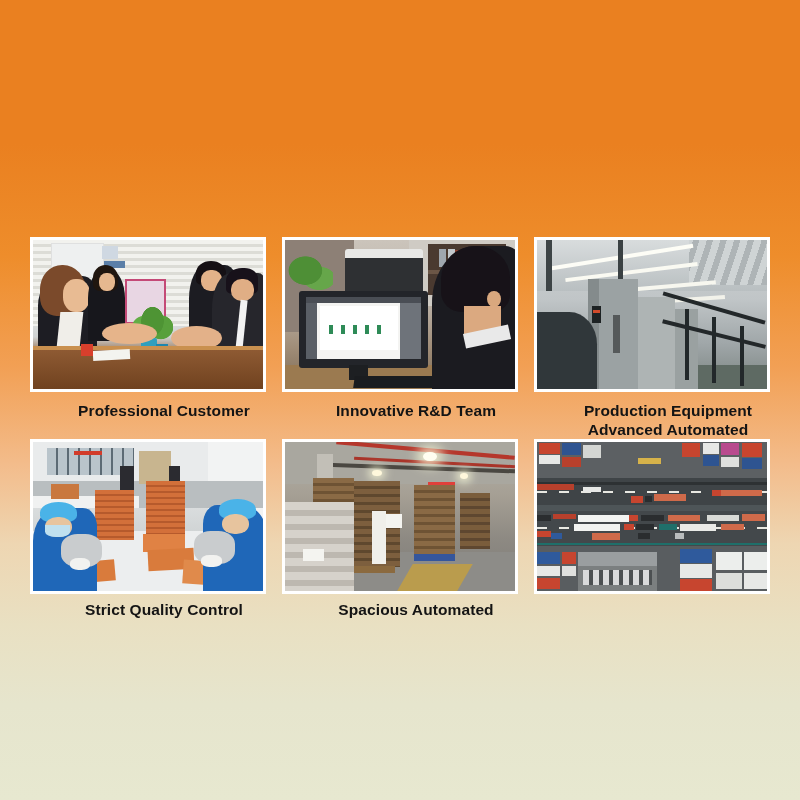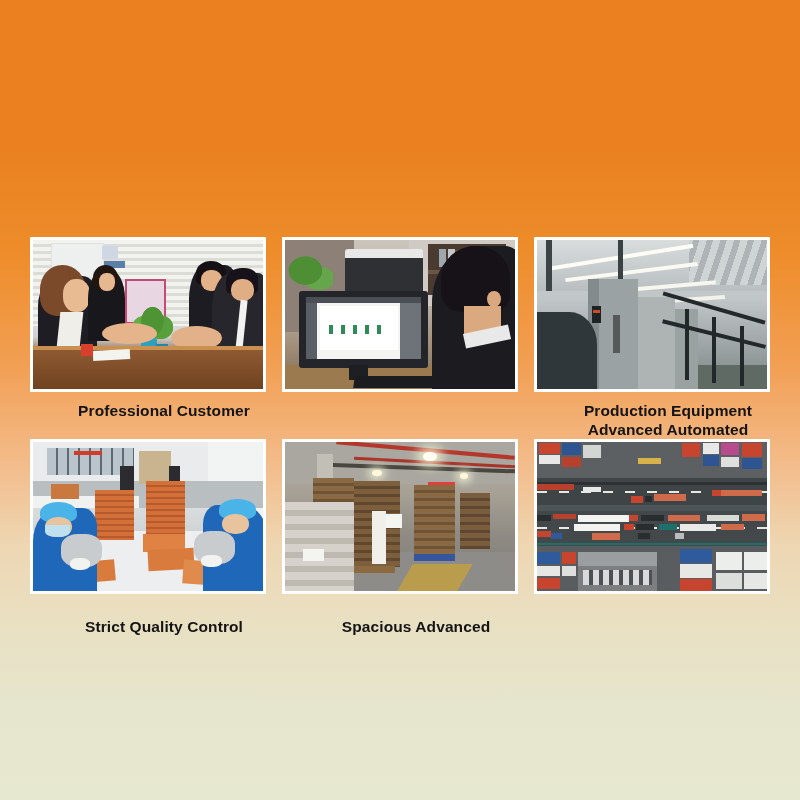--- a/index.html
+++ b/index.html
@@ -64,21 +64,21 @@
   }
   .caption{
     margin-top:9px;
     text-align:center;
     color:#141414;
     font-size:15.5px;
     line-height:19px;
     font-weight:600;
     letter-spacing:.1px;
   }
-  .row2 .caption{margin-top:23px;}
+  .row2 .caption{margin-top:6px;}
   .ph-layer{position:absolute;}
 
   
   .p1{background:linear-gradient(#dfe2e6 0%,#e6e7e6 45%,#cfd2d2 65%,#8a5a33 78%,#6d4526 100%);}
   .p1 .blinds{left:0;top:0;width:100%;height:58%;
     background:repeating-linear-gradient(to bottom,#f2f2ee 0 4px,#dcdcd6 4px 7px);}
   .p1 .wallpanel{left:8%;top:2%;width:22%;height:22%;background:#eef0f0;border:1px solid #dfe0e0;}
   .p1 .tab{left:30%;top:4%;width:7%;height:9%;background:#cfd8e2;}
   .p1 .tab2{left:31%;top:14%;width:9%;height:5%;background:#5b7fa8;}
   .p1 .table{left:0;bottom:0;width:100%;height:26%;
@@ -374,20 +374,23 @@
           <span class="ph-layer canvas"></span>
         <span class="ph-layer icons"></span>
           <span class="ph-layer stand"></span>
         <span class="ph-layer kbd"></span>
         <span class="ph-layer person"></span>
           <span class="ph-layer hair"></span>
         <span class="ph-layer ear"></span>
           <span class="ph-layer neck"></span>
           <span class="ph-layer collar"></span>
       </div>
+      <div class="caption">
+        <div>Innovative R&amp;D Team</div>
+      </div>
     </div>
 
     <div class="cell">
       <div class="photo p3">
         <span class="ph-layer ceiling"></span>
           <span class="ph-layer duct"></span>
         <span class="ph-layer lamp1"></span>
           <span class="ph-layer lamp2"></span>
         <span class="ph-layer lamp3"></span>
           <span class="ph-layer lamp4"></span>
@@ -469,21 +472,21 @@
         <span class="ph-layer st2"></span>
           <span class="ph-layer st1"></span>
         <span class="ph-layer pallet1"></span>
           <span class="ph-layer pallet2"></span>
         <span class="ph-layer tag3"></span>
           <span class="ph-layer tag1"></span>
         <span class="ph-layer wrap"></span>
           <span class="ph-layer tag2"></span>
       </div>
       <div class="caption">
-        <div>Spacious Advanced</div>
+        <div>Spacious Automated</div>
       </div>
     </div>
 
     <div class="cell row2">
       <div class="photo p6">
         <span class="ph-layer ground"></span>
           <span class="ph-layer ground2"></span>
         <span class="ph-layer roadband"></span>
           <span class="ph-layer roadband2"></span>
         <span class="ph-layer line1"></span>

